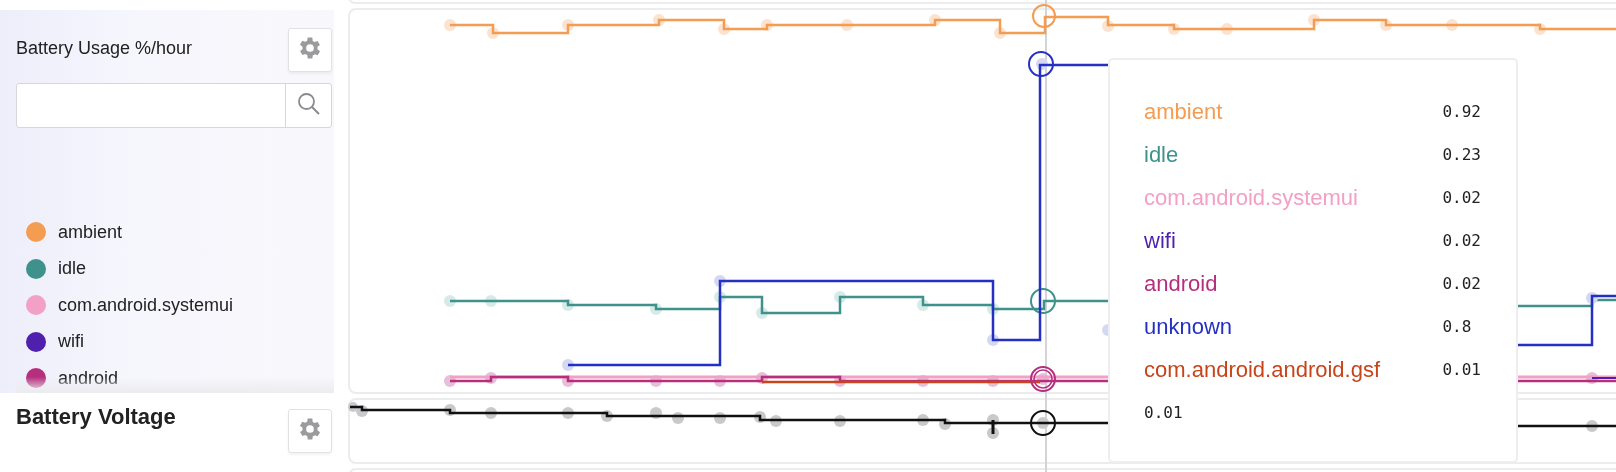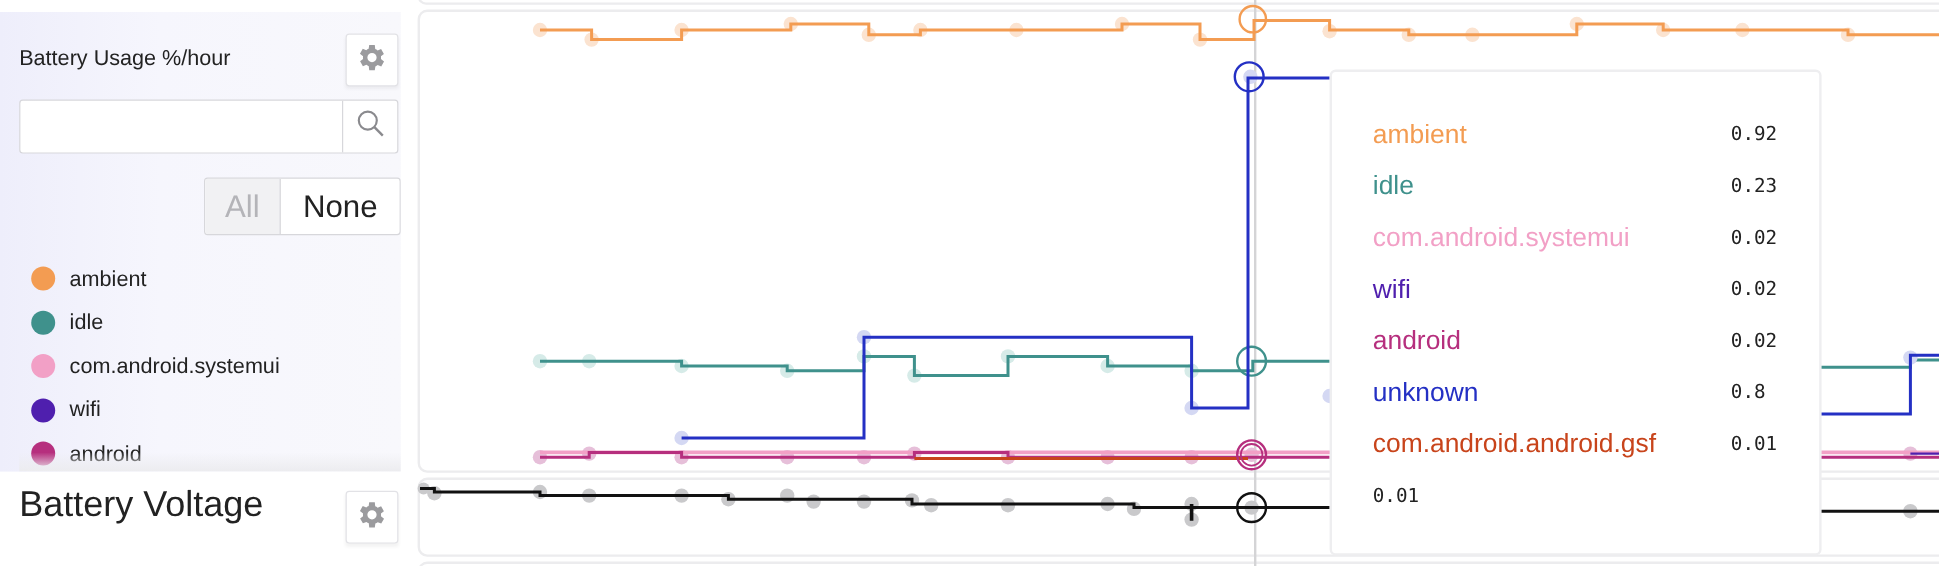--- a/index.html
+++ b/index.html
@@ -94,24 +94,20 @@
     <div class="search-btn">
       <span>
         <svg width="26" height="26" viewBox="0 0 26 26">
             <circle cx="10.5" cy="10.5" r="7.5" stroke="#8a8a8e" stroke-width="1.8" fill="none"></circle>
             <line x1="16" y1="16" x2="23" y2="23" stroke="#8a8a8e" stroke-width="2"></line>
           </svg>
       </span>
     </div>
   </div>
 
-  <div class="toggle-group">
-    <div class="tg tg-all">All</div>
-    <div class="tg tg-none">None</div>
-  </div>
 
   <div class="legend">
     <div class="legend-item">
       <span class="legend-dot" style="background:#f39c52"></span>
       <span>ambient</span>
     </div>
     <div class="legend-item">
       <span class="legend-dot" style="background:#3f918c"></span>
       <span>idle</span>
     </div>
@@ -123,21 +119,21 @@
       <span class="legend-dot" style="background:#4f1fae"></span>
       <span>wifi</span>
     </div>
     <div class="legend-item">
       <span class="legend-dot" style="background:#b62f7e"></span>
       <span>android</span>
     </div>
   </div>
 </div>
 
-<div class="panel-title" style="top:404px; font-size:30px;">Battery Voltage</div>
+<div class="panel-title" style="top:404px; font-size:22px;font-weight:bold;">Battery Voltage</div>
 <div class="gear-btn" style="left:288px; top:409px;">
   <span>
     <svg width="28" height="28" viewBox="0 0 24 24">
         <path fill="#9b9b9e" d="M19.4 13a7.7 7.7 0 0 0 0-2l2.1-1.6-2-3.5-2.5 1a7.4 7.4 0 0 0-1.7-1L15 3h-4l-.4 2.7a7.4 7.4 0 0 0-1.7 1l-2.5-1-2 3.5L6.6 11a7.7 7.7 0 0 0 0 2l-2.1 1.6 2 3.5 2.5-1a7.4 7.4 0 0 0 1.7 1L11 21h4l.4-2.7a7.4 7.4 0 0 0 1.7-1l2.5 1 2-3.5zM13 15.3a3.3 3.3 0 1 1 0-6.6 3.3 3.3 0 0 1 0 6.6z" transform="translate(-1 0)"></path>
         <circle cx="12" cy="12" r="2.6" fill="#fff"></circle>
       </svg>
   </span>
 </div>
 
 <div class="chart-frame" style="left:348px; top:-10px; width:1280px; height:14px;"></div>

